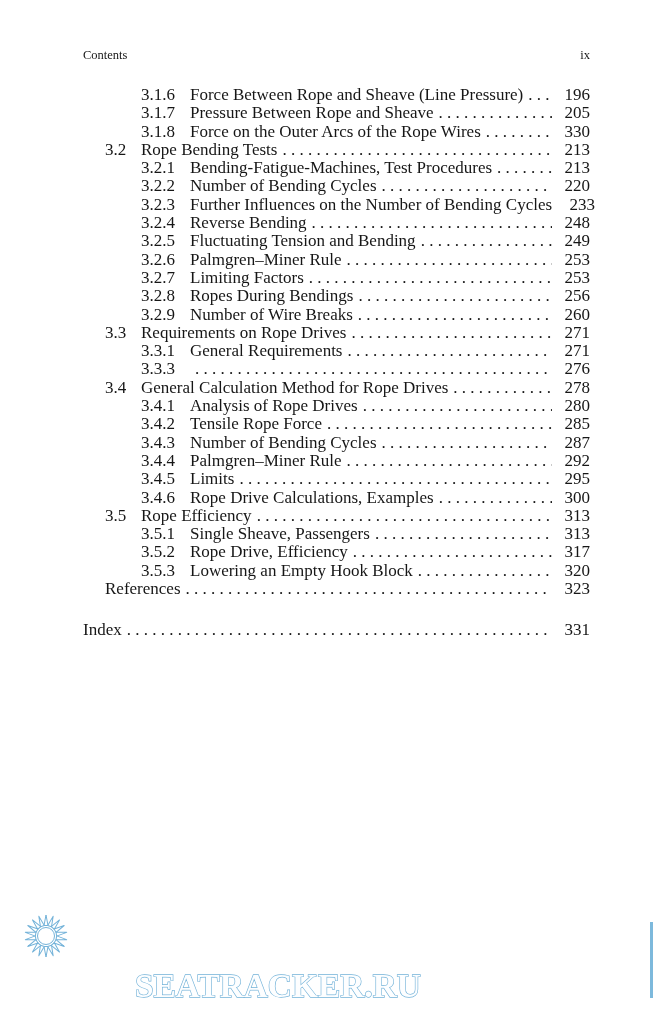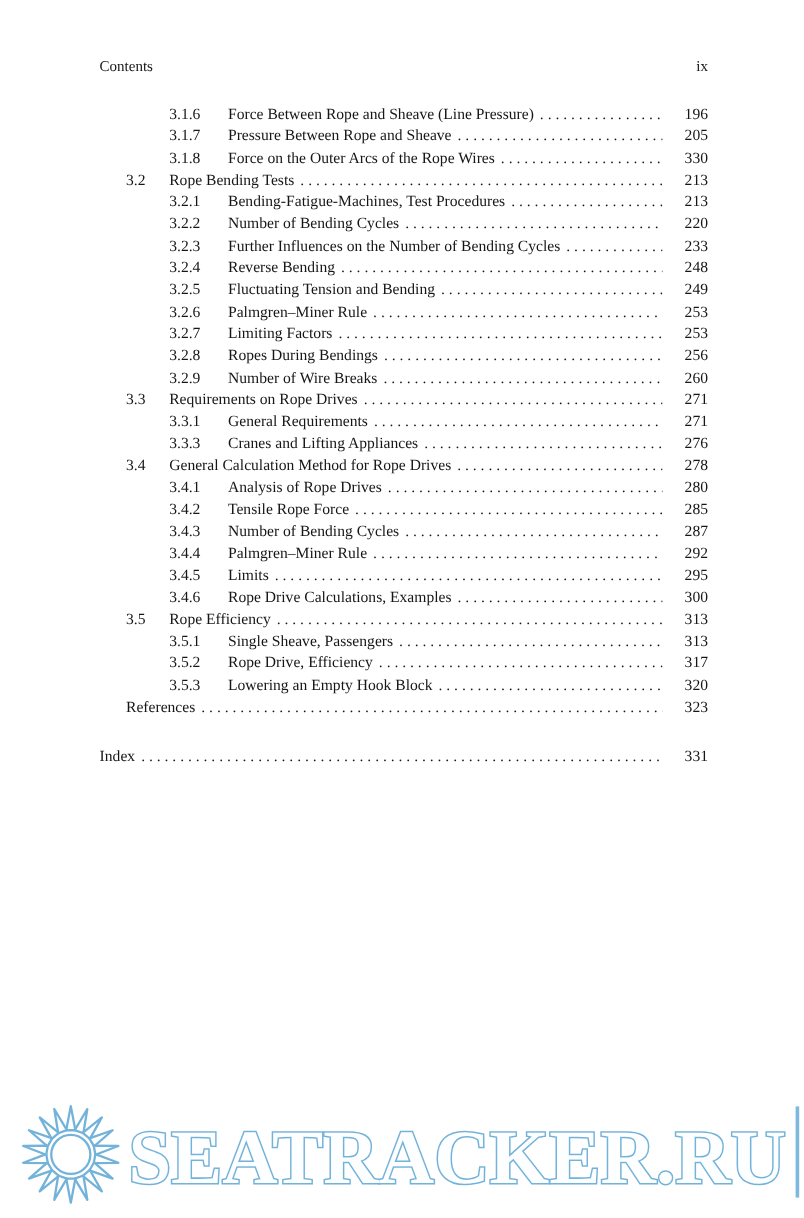--- a/index.html
+++ b/index.html
@@ -10,21 +10,21 @@
     font-family:"Liberation Serif","DejaVu Serif",serif;
     color:#161616;
     overflow:hidden;
   }
   .content{margin:0 80px 0 83px;}
   .running-head{
     display:flex;justify-content:space-between;align-items:baseline;
     padding-top:48px;
     font-size:12.5px;line-height:15px;
   }
-  .toc{margin-top:23px;font-size:13px;}
+  .toc{margin-top:23px;font-size:17px;}
   .toc-row{
     display:flex;align-items:baseline;
     line-height:18.3px;height:18.3px;
     white-space:nowrap;
   }
   .toc-row.lvl-1{padding-left:0;}
   .toc-row.lvl-2{padding-left:22px;}
   .toc-row.lvl-3{padding-left:58px;}
   .num{flex:none;display:inline-block;}
   .lvl-2 .num{width:36px;}
@@ -35,22 +35,22 @@
     flex:1 1 auto;overflow:hidden;white-space:nowrap;
     margin:0 8px 0 5px;min-width:0;
   }
   .leader::after{
     content:". . . . . . . . . . . . . . . . . . . . . . . . . . . . . . . . . . . . . . . . . . . . . . . . . . . . . . . . . . . . . . . . . . . . . . . . . . . . . . . . . . . . . . . . . . . . . . . . . . . . ";
   }
   .pg{flex:none;width:30px;text-align:right;font-family:Liberation Serif, serif;}
   .index-row{margin-top:18px;}
   
   .watermark{
-    position:absolute;left:13px;top:912px;width:658px;height:96px;
-    display:flex;align-items:flex-end;
+    position:absolute;left:0;top:912px;width:658px;height:96px;
+    display:flex;align-items:flex-start;flex-direction:column;
   }
   .wm-bar{
     position:absolute;right:5px;top:10px;width:3px;height:76px;
     background:#7db9dc;
   }
 </style>
 </head>
 <body>
 
 <div class="page">
@@ -147,21 +147,20 @@
           <span class="pg">271</span>
         </div>
         <div class="toc-row lvl-3">
           <span class="num">3.3.1</span>
           <span class="title">General Requirements</span>
           <span class="leader"></span>
           <span class="pg">271</span>
         </div>
         <div class="toc-row lvl-3">
           <span class="num">3.3.3</span>
-          <span class="title">Cranes and Lifting Appliances</span>
           <span class="leader"></span>
           <span class="pg">276</span>
         </div>
         <div class="toc-row lvl-2">
           <span class="num">3.4</span>
           <span class="title">General Calculation Method for Rope Drives</span>
           <span class="leader"></span>
           <span class="pg">278</span>
         </div>
         <div class="toc-row lvl-3">

